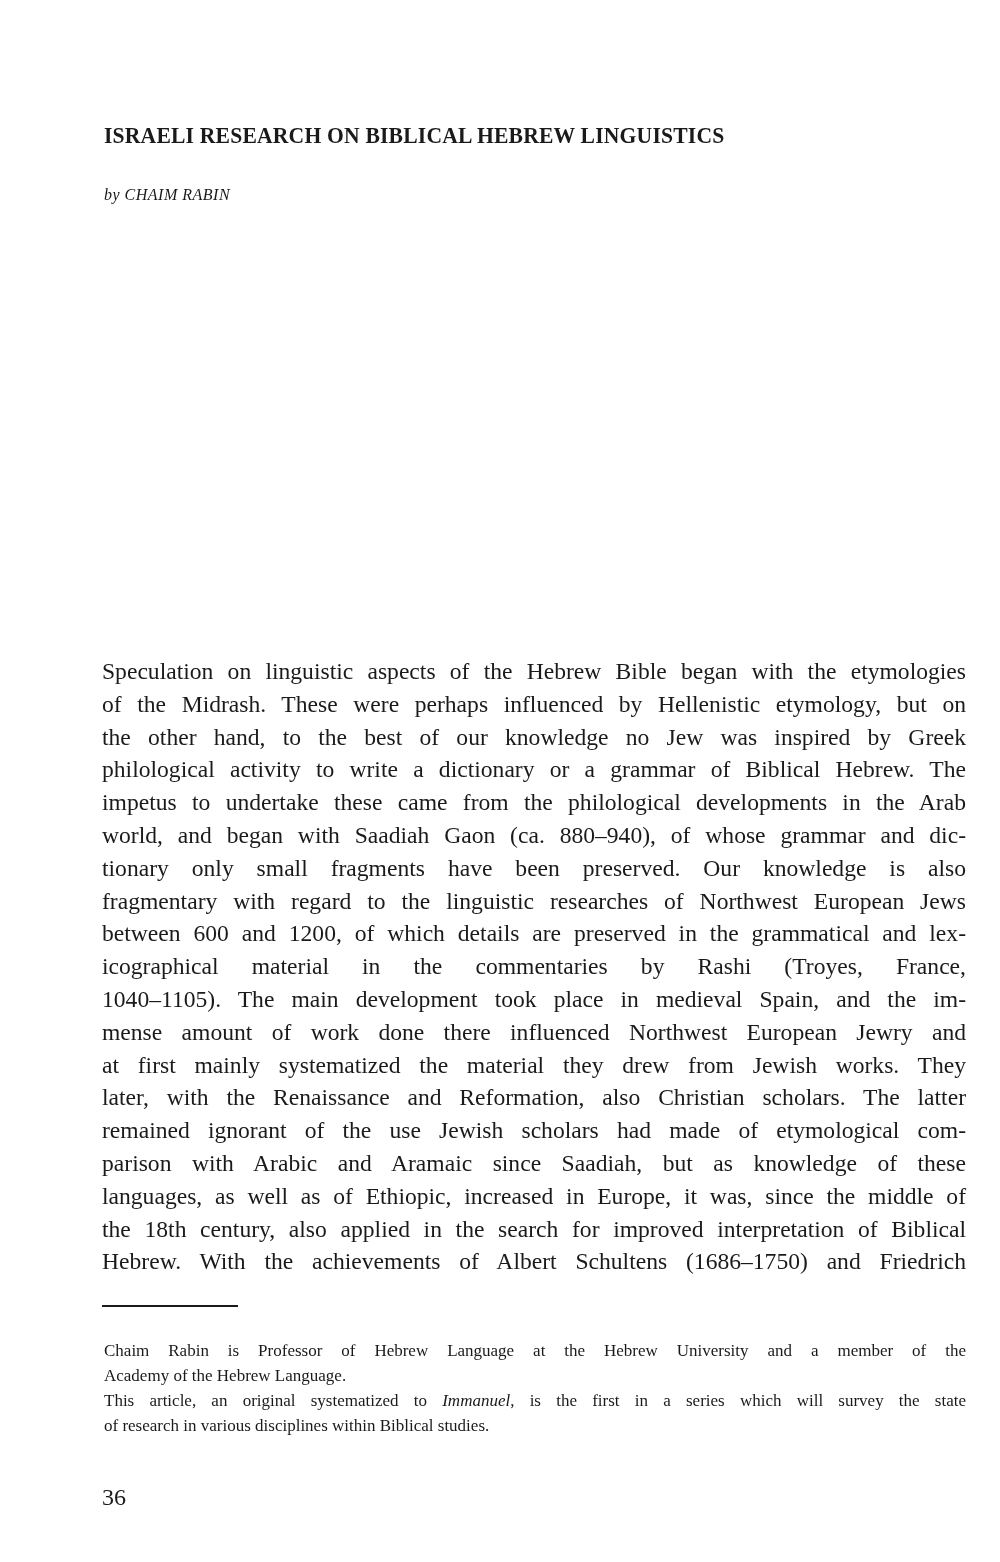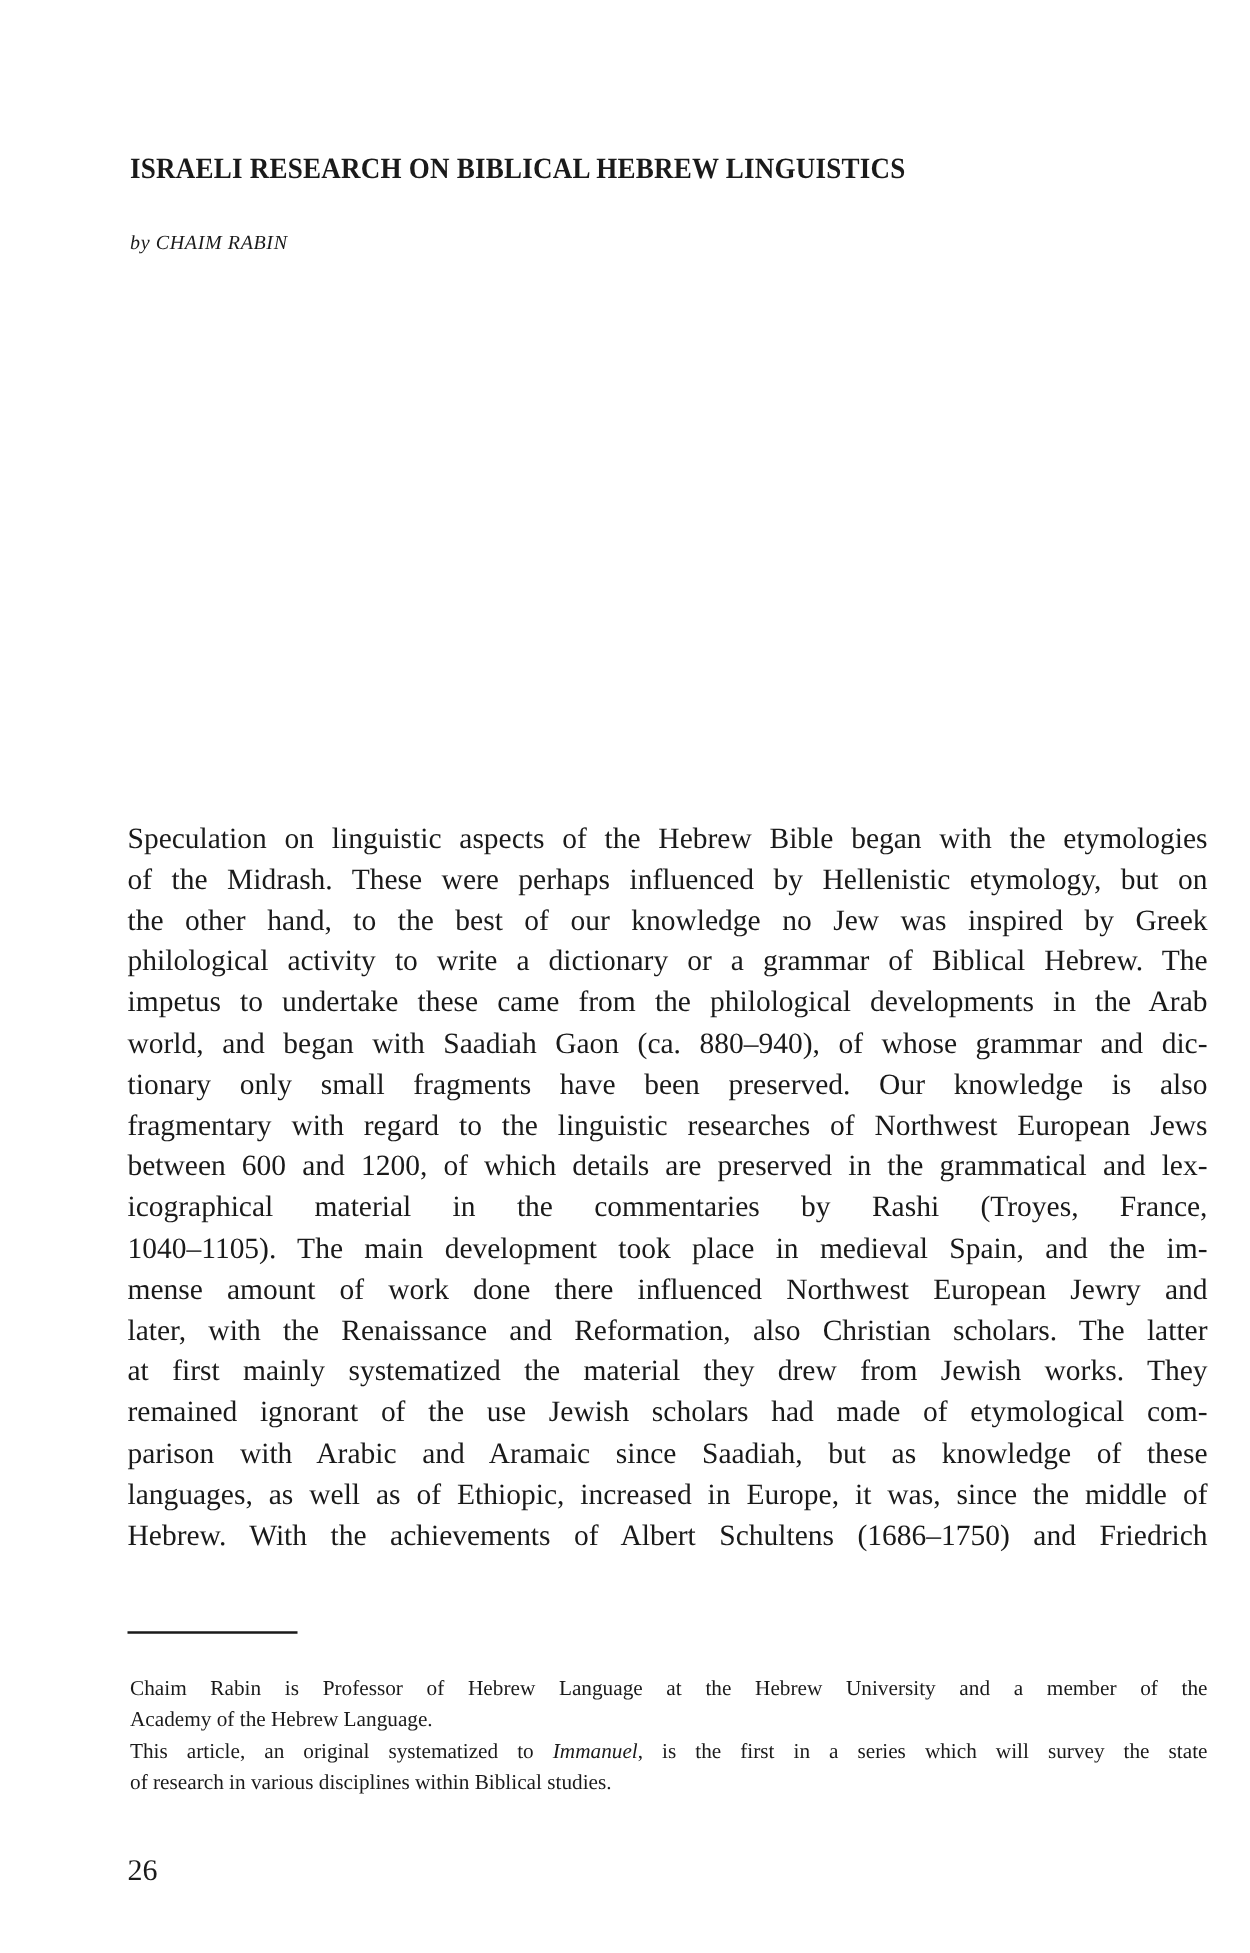--- a/index.html
+++ b/index.html
@@ -50,31 +50,32 @@
     <span class="line">the other hand, to the best of our knowledge no Jew was inspired by Greek</span>
     <span class="line">philological activity to write a dictionary or a grammar of Biblical Hebrew. The</span>
     <span class="line">impetus to undertake these came from the philological developments in the Arab</span>
     <span class="line">world, and began with Saadiah Gaon (ca. 880–940), of whose grammar and dic-</span>
     <span class="line">tionary only small fragments have been preserved. Our knowledge is also</span>
     <span class="line">fragmentary with regard to the linguistic researches of Northwest European Jews</span>
     <span class="line">between 600 and 1200, of which details are preserved in the grammatical and lex-</span>
     <span class="line">icographical material in the commentaries by Rashi (Troyes, France,</span>
     <span class="line">1040–1105). The main development took place in medieval Spain, and the im-</span>
     <span class="line">mense amount of work done there influenced Northwest European Jewry and</span>
+    <span class="line">at first mainly systematized the material they drew from Jewish works. They</span>
     <span class="line">later, with the Renaissance and Reformation, also Christian scholars. The latter</span>
-    <span class="line">at first mainly systematized the material they drew from Jewish works. They</span>
     <span class="line">remained ignorant of the use Jewish scholars had made of etymological com-</span>
     <span class="line">parison with Arabic and Aramaic since Saadiah, but as knowledge of these</span>
     <span class="line">languages, as well as of Ethiopic, increased in Europe, it was, since the middle of</span>
+    <span class="line">the 18th century, also applied in the search for improved interpretation of Biblical</span>
     <span class="line last">Hebrew. With the achievements of Albert Schultens (1686–1750) and Friedrich</span>
   </div>
 
   <div class="rule"></div>
 
   <div class="footnote">
     <span class="fl justify">Chaim Rabin is Professor of Hebrew Language at the Hebrew University and a member of the</span>
     <span class="fl">Academy of the Hebrew Language.</span>
     <span class="fl justify"><span>This article, an original systematized to </span><em>Immanuel</em><span>, is the first in a series which will survey the state</span></span>
     <span class="fl">of research in various disciplines within Biblical studies.</span>
   </div>
 
-  <p class="page-number">26</p>
+  <p class="page-number">36</p>
 </div>
 
 </body></html>

